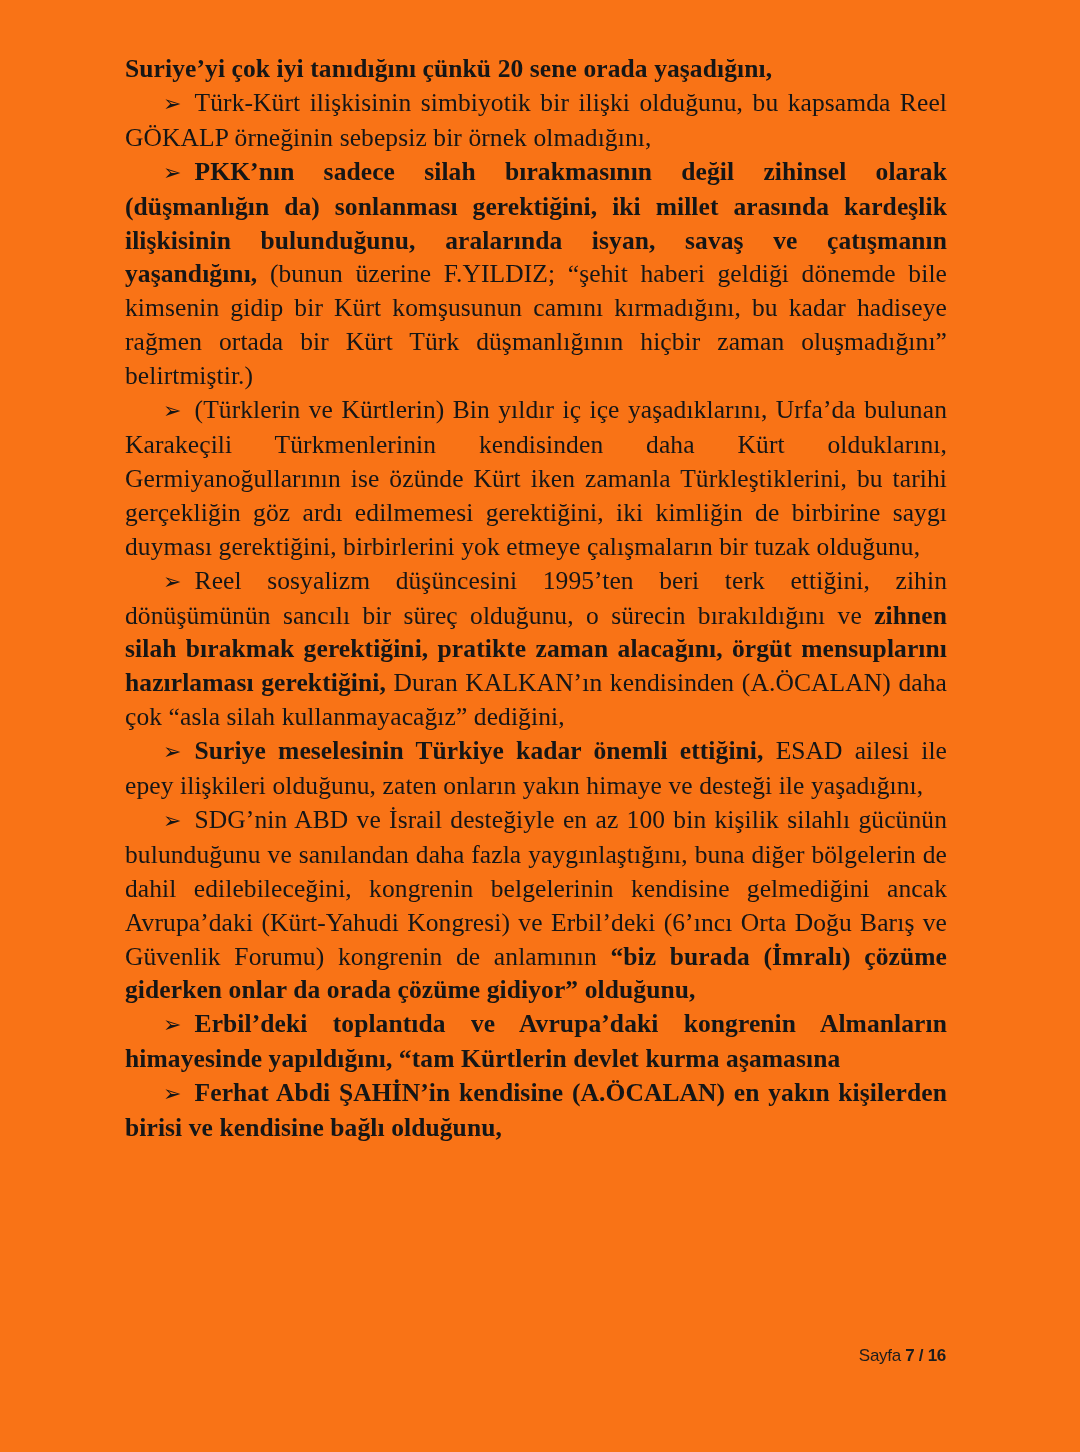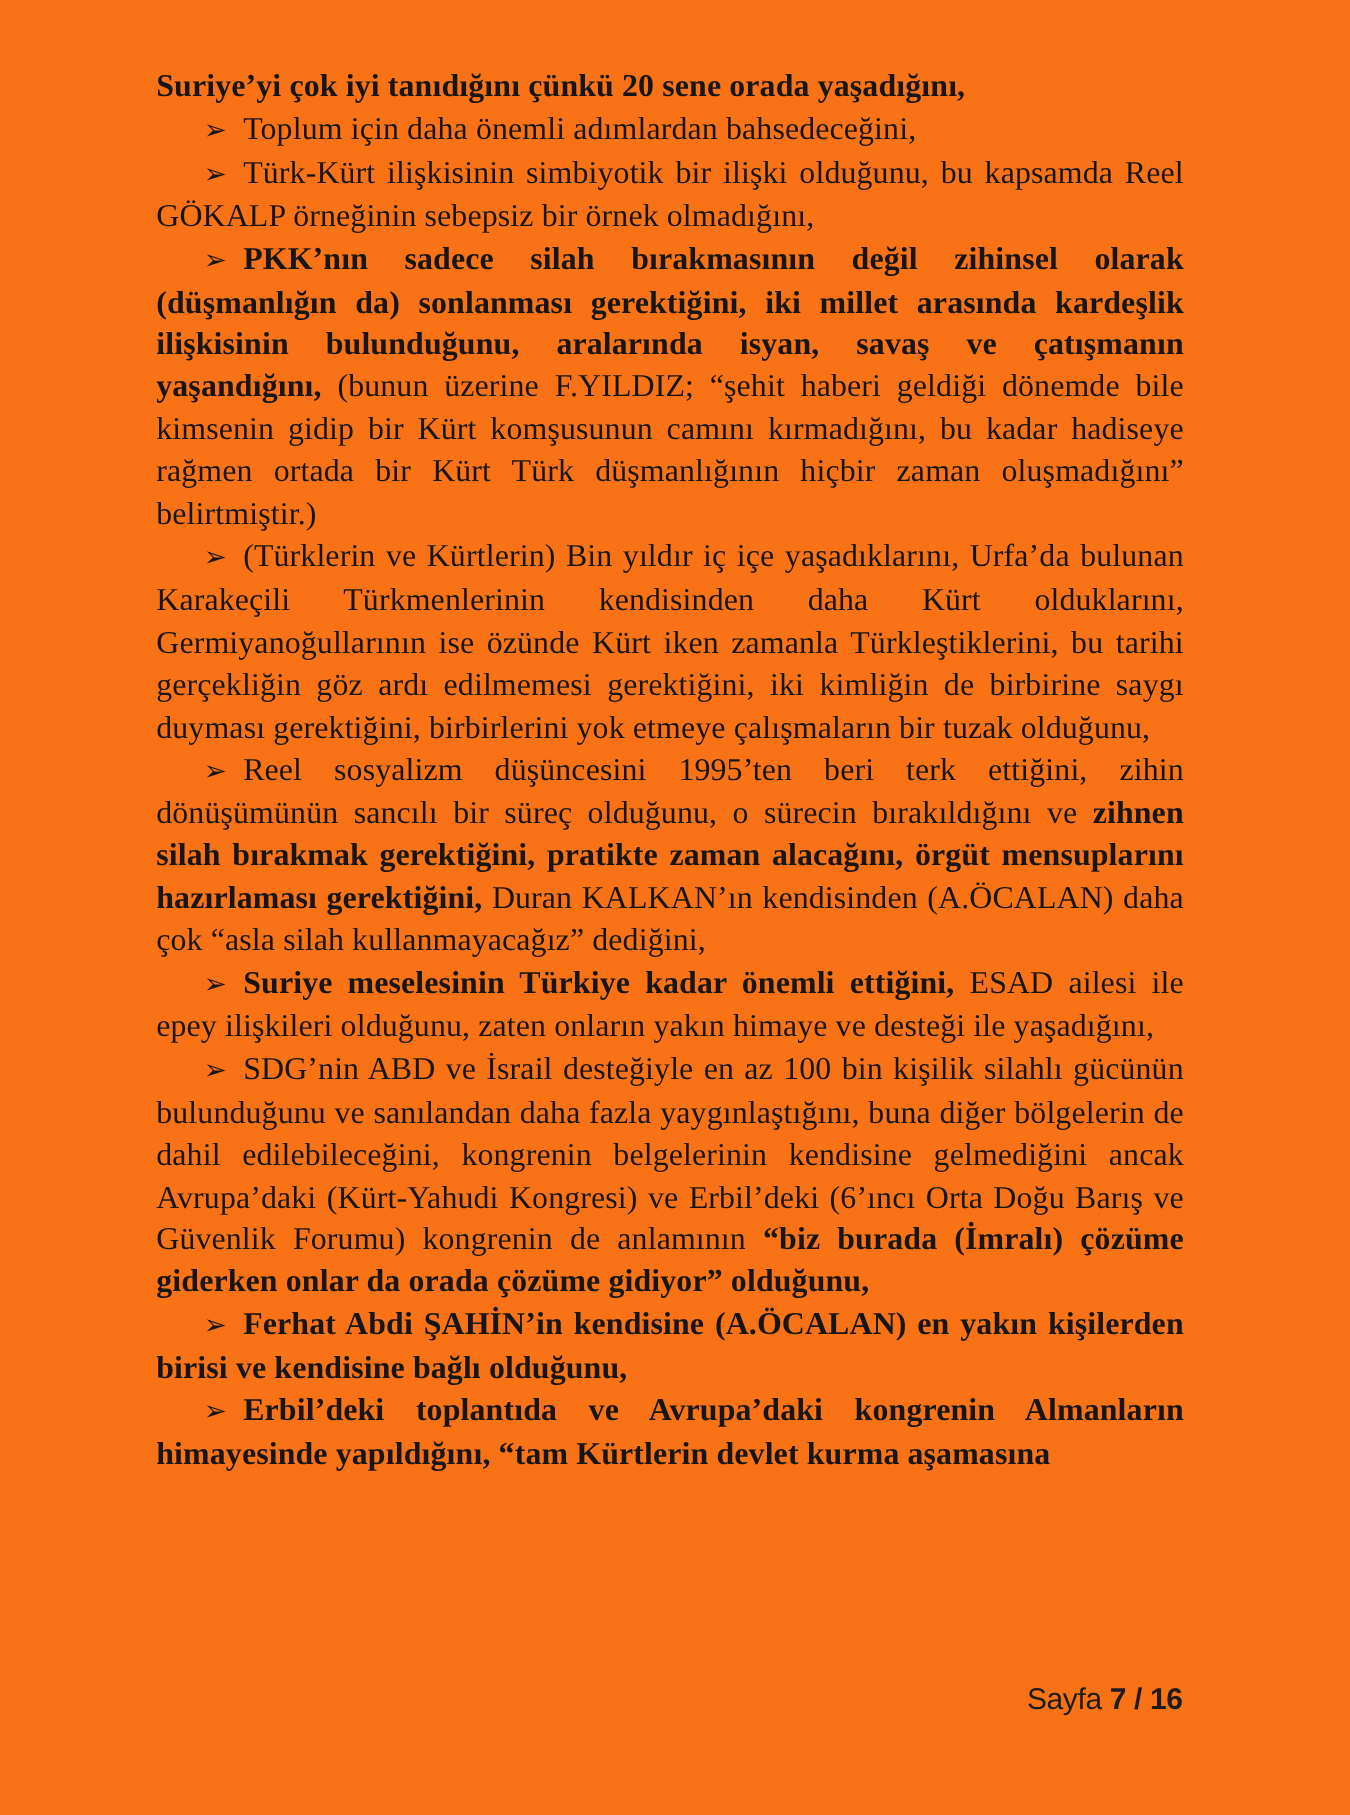--- a/index.html
+++ b/index.html
@@ -40,38 +40,37 @@
     font-style: normal;
     font-weight: normal;
   }
   .b { font-weight: bold; }
   .i { }
   .footer {
     position: absolute;
     right: 134px;
     top: 1346px;
     font-family: "Liberation Sans", "DejaVu Sans", sans-serif;
-    font-size: 24px;
+    font-size: 17px;
     color: #1d1d1d;
     letter-spacing: -0.3px;
   }
   .footer .b { font-weight: bold; }
 </style>
 </head>
 <body>
 
 <div class="page">
   <div class="content" id="doc-body">
       <p class="para"><span class="b">Suriye’yi çok iyi tanıdığını çünkü 20 sene orada yaşadığını,</span></p>
-      <p class="para bullet"><span class="arrow">➢</span><span>Toplum için daha önemli adımlardan bahsedeceğini,</span></p>
       <p class="para bullet"><span class="arrow">➢</span><span>Türk-Kürt ilişkisinin simbiyotik bir ilişki olduğunu, bu kapsamda Reel GÖKALP örneğinin sebepsiz bir örnek olmadığını,</span></p>
       <p class="para bullet"><span class="arrow">➢</span><span class="b">PKK’nın sadece silah bırakmasının değil zihinsel olarak (düşmanlığın da) sonlanması gerektiğini, iki millet arasında kardeşlik ilişkisinin bulunduğunu, aralarında isyan, savaş ve çatışmanın yaşandığını, </span><span class="i">(bunun üzerine F.YILDIZ; “şehit haberi geldiği dönemde bile kimsenin gidip bir Kürt komşusunun camını kırmadığını, bu kadar hadiseye rağmen ortada bir Kürt Türk düşmanlığının hiçbir zaman oluşmadığını” belirtmiştir.)</span></p>
       <p class="para bullet"><span class="arrow">➢</span><span>(Türklerin ve Kürtlerin) Bin yıldır iç içe yaşadıklarını, Urfa’da bulunan Karakeçili Türkmenlerinin kendisinden daha Kürt olduklarını, Germiyanoğullarının ise özünde Kürt iken zamanla Türkleştiklerini, bu tarihi gerçekliğin göz ardı edilmemesi gerektiğini, iki kimliğin de birbirine saygı duyması gerektiğini, birbirlerini yok etmeye çalışmaların bir tuzak olduğunu,</span></p>
       <p class="para bullet"><span class="arrow">➢</span><span>Reel sosyalizm düşüncesini 1995’ten beri terk ettiğini, zihin dönüşümünün sancılı bir süreç olduğunu, o sürecin bırakıldığını ve </span><span class="b">zihnen silah bırakmak gerektiğini, pratikte zaman alacağını, örgüt mensuplarını hazırlaması gerektiğini, </span><span>Duran KALKAN’ın kendisinden (A.ÖCALAN) daha çok “asla silah kullanmayacağız” dediğini,</span></p>
       <p class="para bullet"><span class="arrow">➢</span><span class="b">Suriye meselesinin Türkiye kadar önemli ettiğini, </span><span>ESAD ailesi ile epey ilişkileri olduğunu, zaten onların yakın himaye ve desteği ile yaşadığını,</span></p>
       <p class="para bullet"><span class="arrow">➢</span><span>SDG’nin ABD ve İsrail desteğiyle en az 100 bin kişilik silahlı gücünün bulunduğunu ve sanılandan daha fazla yaygınlaştığını, buna diğer bölgelerin de dahil edilebileceğini, kongrenin belgelerinin kendisine gelmediğini ancak Avrupa’daki (Kürt-Yahudi Kongresi) ve Erbil’deki (6’ıncı Orta Doğu Barış ve Güvenlik Forumu) kongrenin de anlamının </span><span class="b">“biz burada (İmralı) çözüme giderken onlar da orada çözüme gidiyor” olduğunu,</span></p>
+      <p class="para bullet"><span class="arrow">➢</span><span class="b">Erbil’deki toplantıda ve Avrupa’daki kongrenin Almanların himayesinde yapıldığını, “tam Kürtlerin devlet kurma aşamasına</span></p>
       <p class="para bullet"><span class="arrow">➢</span><span class="b">Ferhat Abdi ŞAHİN’in kendisine (A.ÖCALAN) en yakın kişilerden birisi ve kendisine bağlı olduğunu,</span></p>
-      <p class="para bullet"><span class="arrow">➢</span><span class="b">Erbil’deki toplantıda ve Avrupa’daki kongrenin Almanların himayesinde yapıldığını, “tam Kürtlerin devlet kurma aşamasına</span></p>
     </div>
   <div class="footer">
     <span>Sayfa </span><span class="b">7 / 16</span>
   </div>
 </div>
 
 </body></html>

